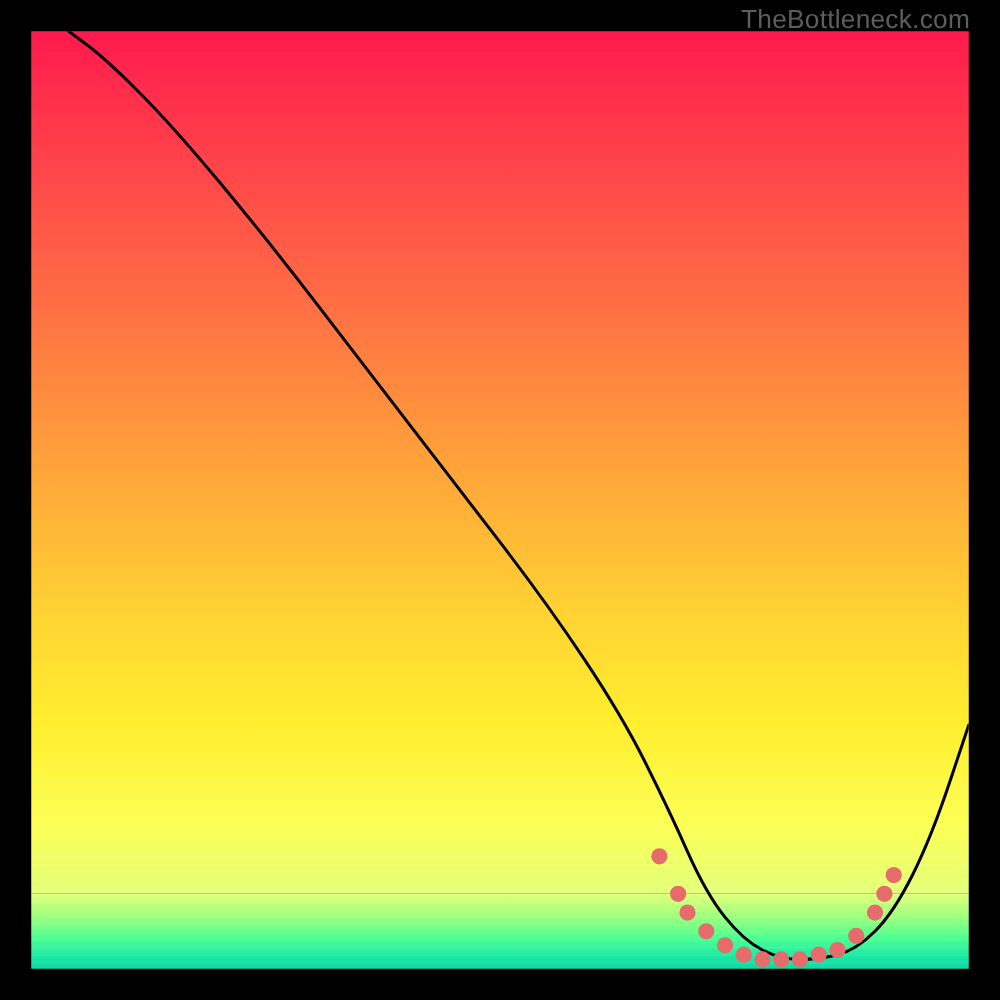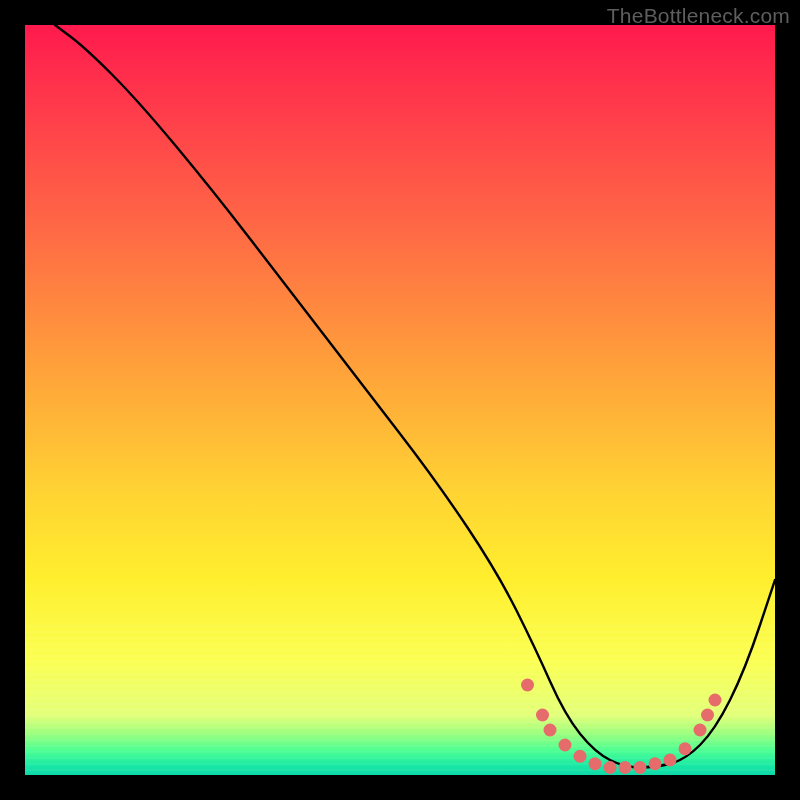--- a/index.html
+++ b/index.html
@@ -74,21 +74,21 @@
   svg.curve {
     position: absolute;
     left: 0;
     top: 0;
     width: 750px;
     height: 750px;
   }
   .watermark {
     position: absolute;
     top: 4px;
-    right: 10px;
+    right: 24px;
     color: #5e5e5e;
     font-size: 21px;
     letter-spacing: 0.2px;
     font-weight: 400;
     text-align: center;
   }
 </style>
 </head>
 <body>
 

